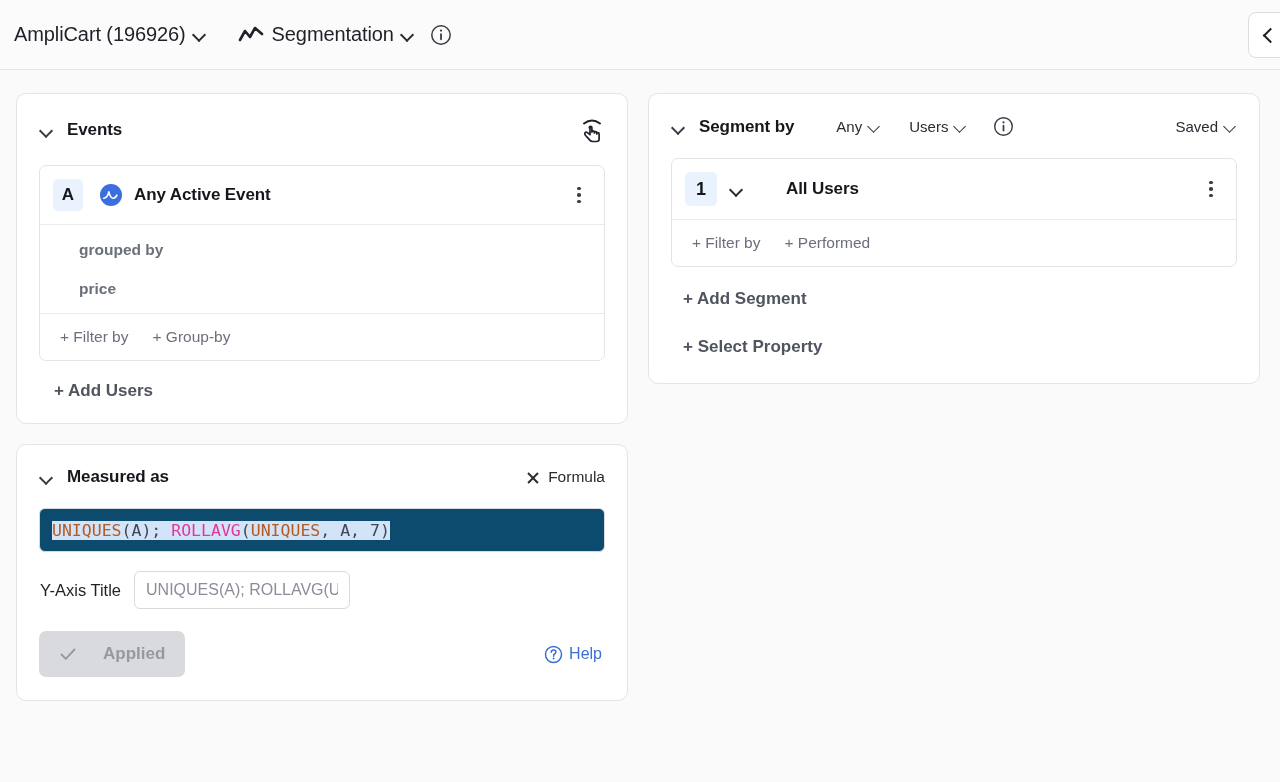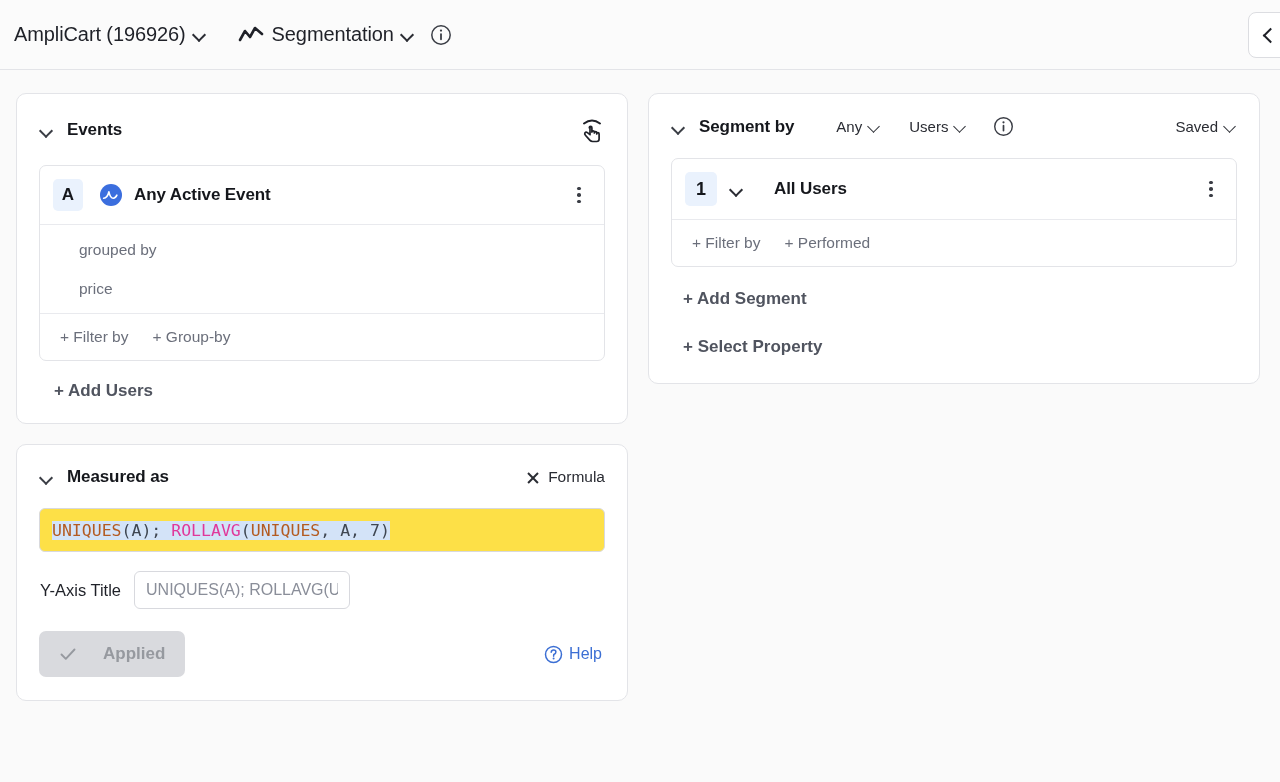--- a/index.html
+++ b/index.html
@@ -196,20 +196,21 @@
   .sub-sec {
     border-top: 1px solid #e9eaee;
     padding: 14px 14px 14px 39px;
   }
   .sub-line {
     font-size: 15.5px;
     color: #6b6f7b;
     line-height: 1;
     padding: 3px 0;
     cursor: pointer;
+    font-weight: bold;
   }
   .sub-line + .sub-line { margin-top: 17px; }
 
   .addrow {
     border-top: 1px solid #e9eaee;
     display: flex;
     gap: 24px;
     padding: 14px 14px 14px 20px;
   }
   .addlink {
@@ -270,21 +271,21 @@
   .x-ico::after  { transform: rotate(-45deg); }
 
   .formula-input {
     margin: 21px 22px 0 22px;
     border: 1px solid #d8d9de;
     border-radius: 6px;
     height: 44px;
     display: flex;
     align-items: center;
     padding: 0 12px;
-    background: #fde047;
+    background: #0c4a6e;
     cursor: text;
     font-family: "DejaVu Sans Mono", monospace;
     font-size: 16.5px;
     overflow: hidden;
     white-space: nowrap;
   }
   .sel { background: #d3e3f8; }
   .t-fn   { color: #b35b22; }
   .t-fn2  { color: #e0389b; }
   .t-punc { color: #3f4752; }
@@ -503,21 +504,21 @@
         <span class="head-drop">
           <span>Saved</span>
           <span class="chev-d"></span>
         </span>
       </div>
 
       <div class="inner-box">
         <div class="evt-row">
           <span class="badge badge-num">1</span>
           <span class="chev-d" style="margin-left:2px"></span>
-          <span class="evt-name" style="margin-left:20px">All Users</span>
+          <span class="evt-name" style="margin-left:32px">All Users</span>
           <span class="spacer"></span>
           <span class="kebab">
               <i></i>
               <i></i>
               <i></i>
             </span>
         </div>
 
         <div class="addrow">
           <span class="addlink">+ Filter by</span>

